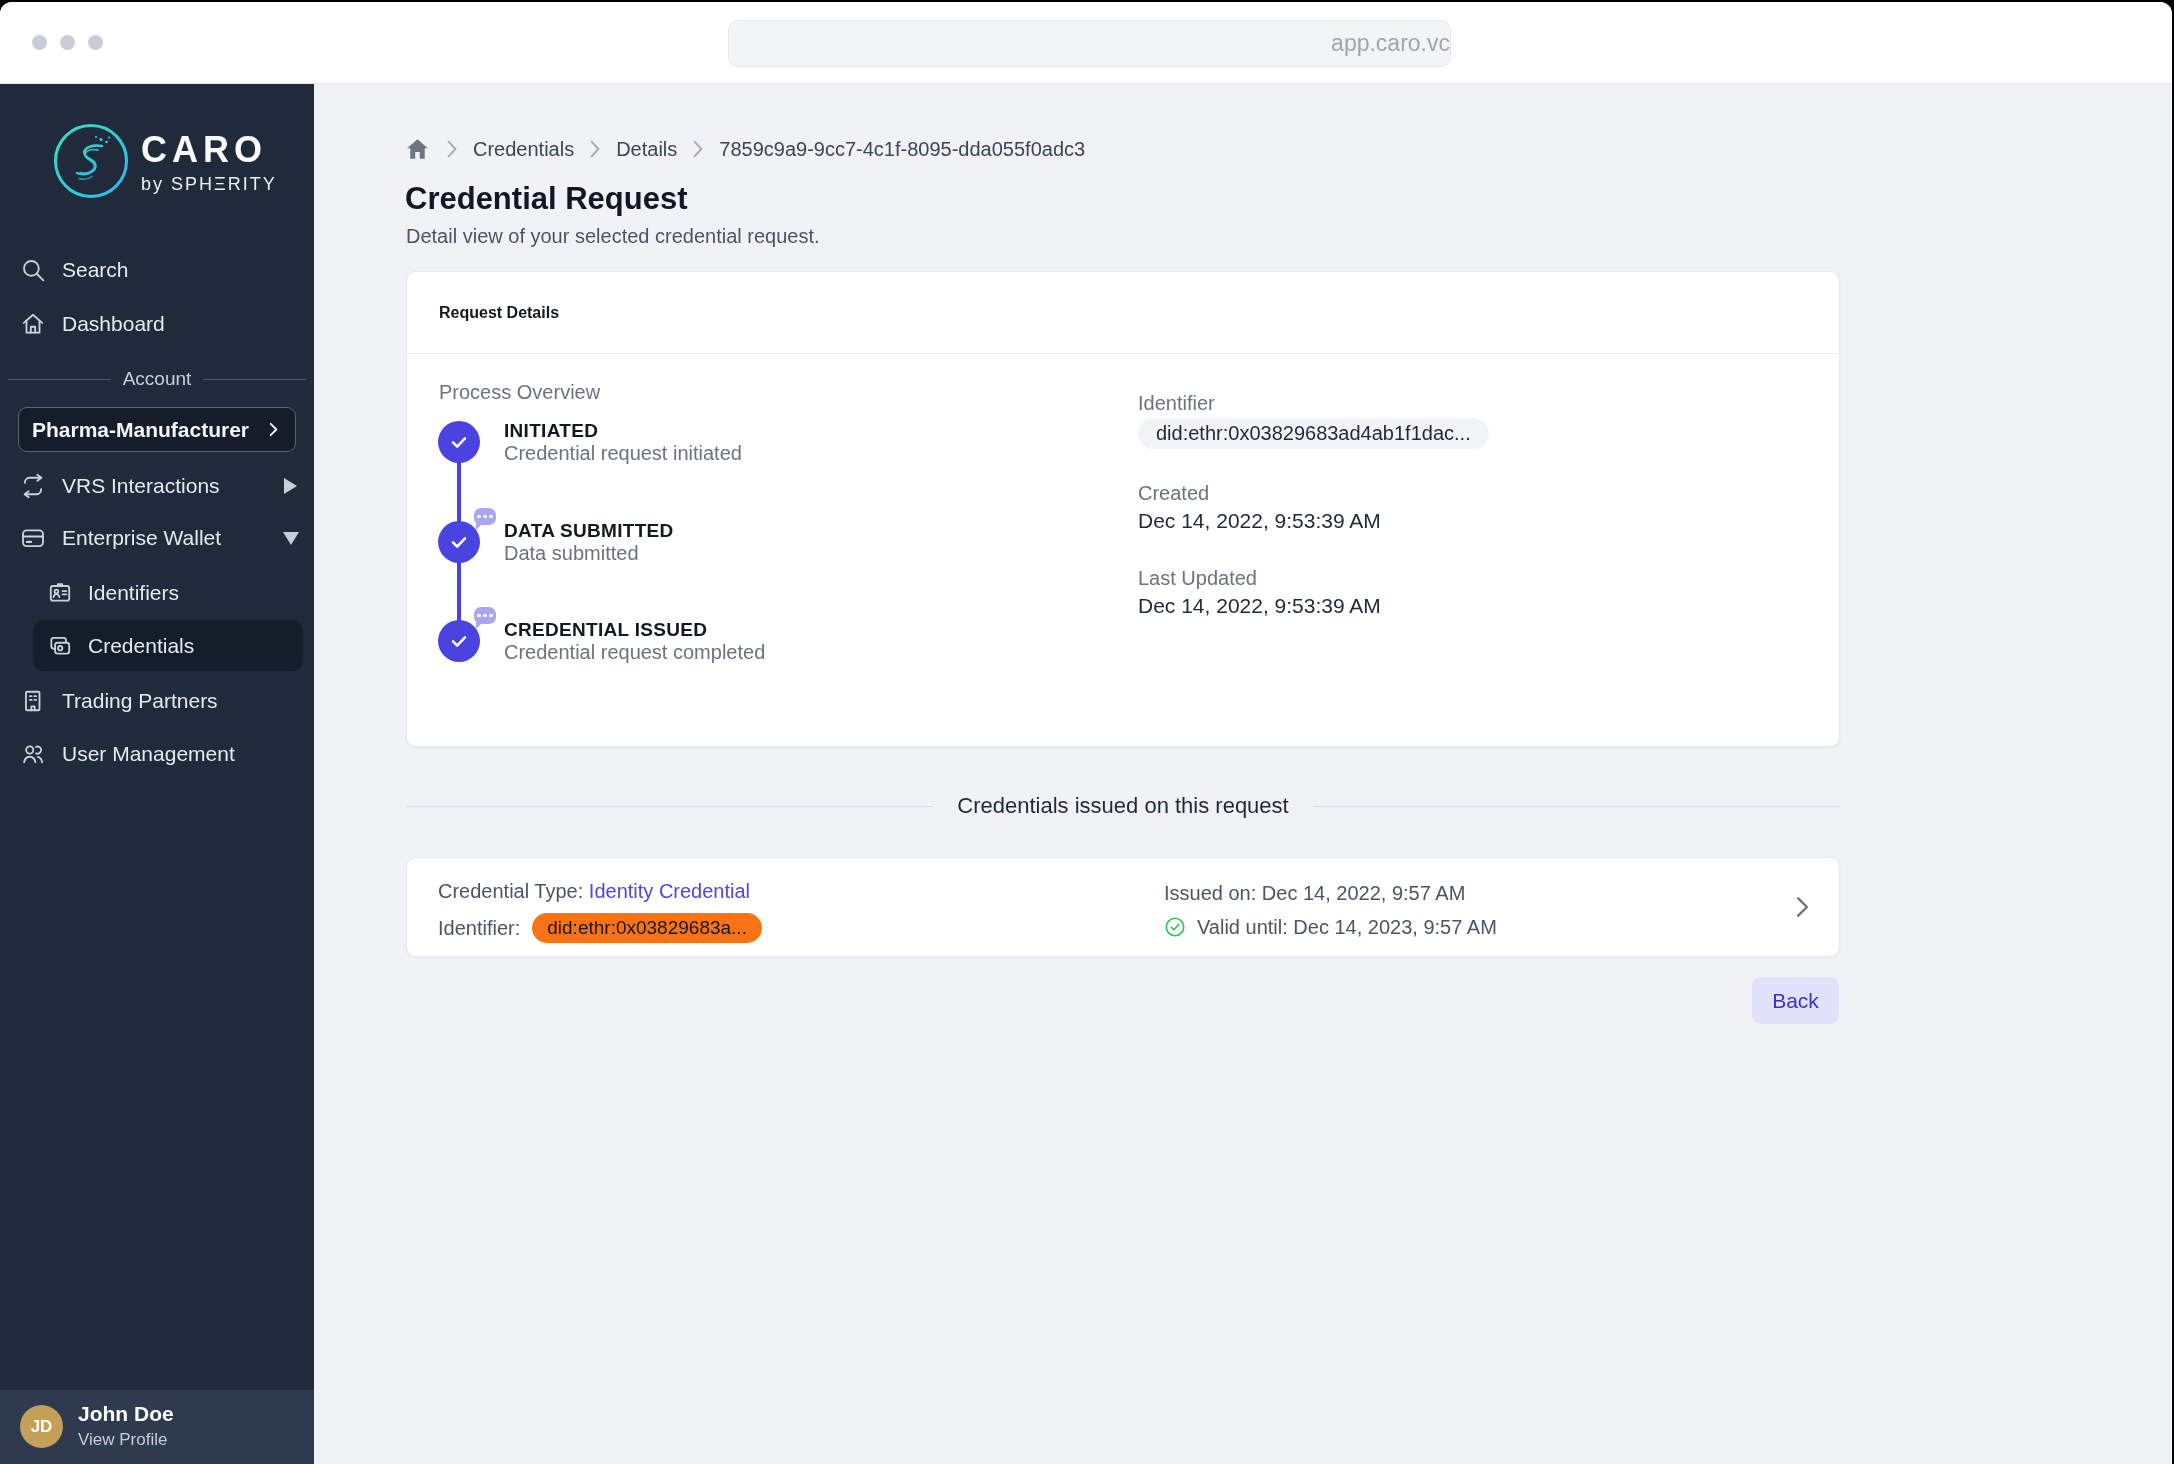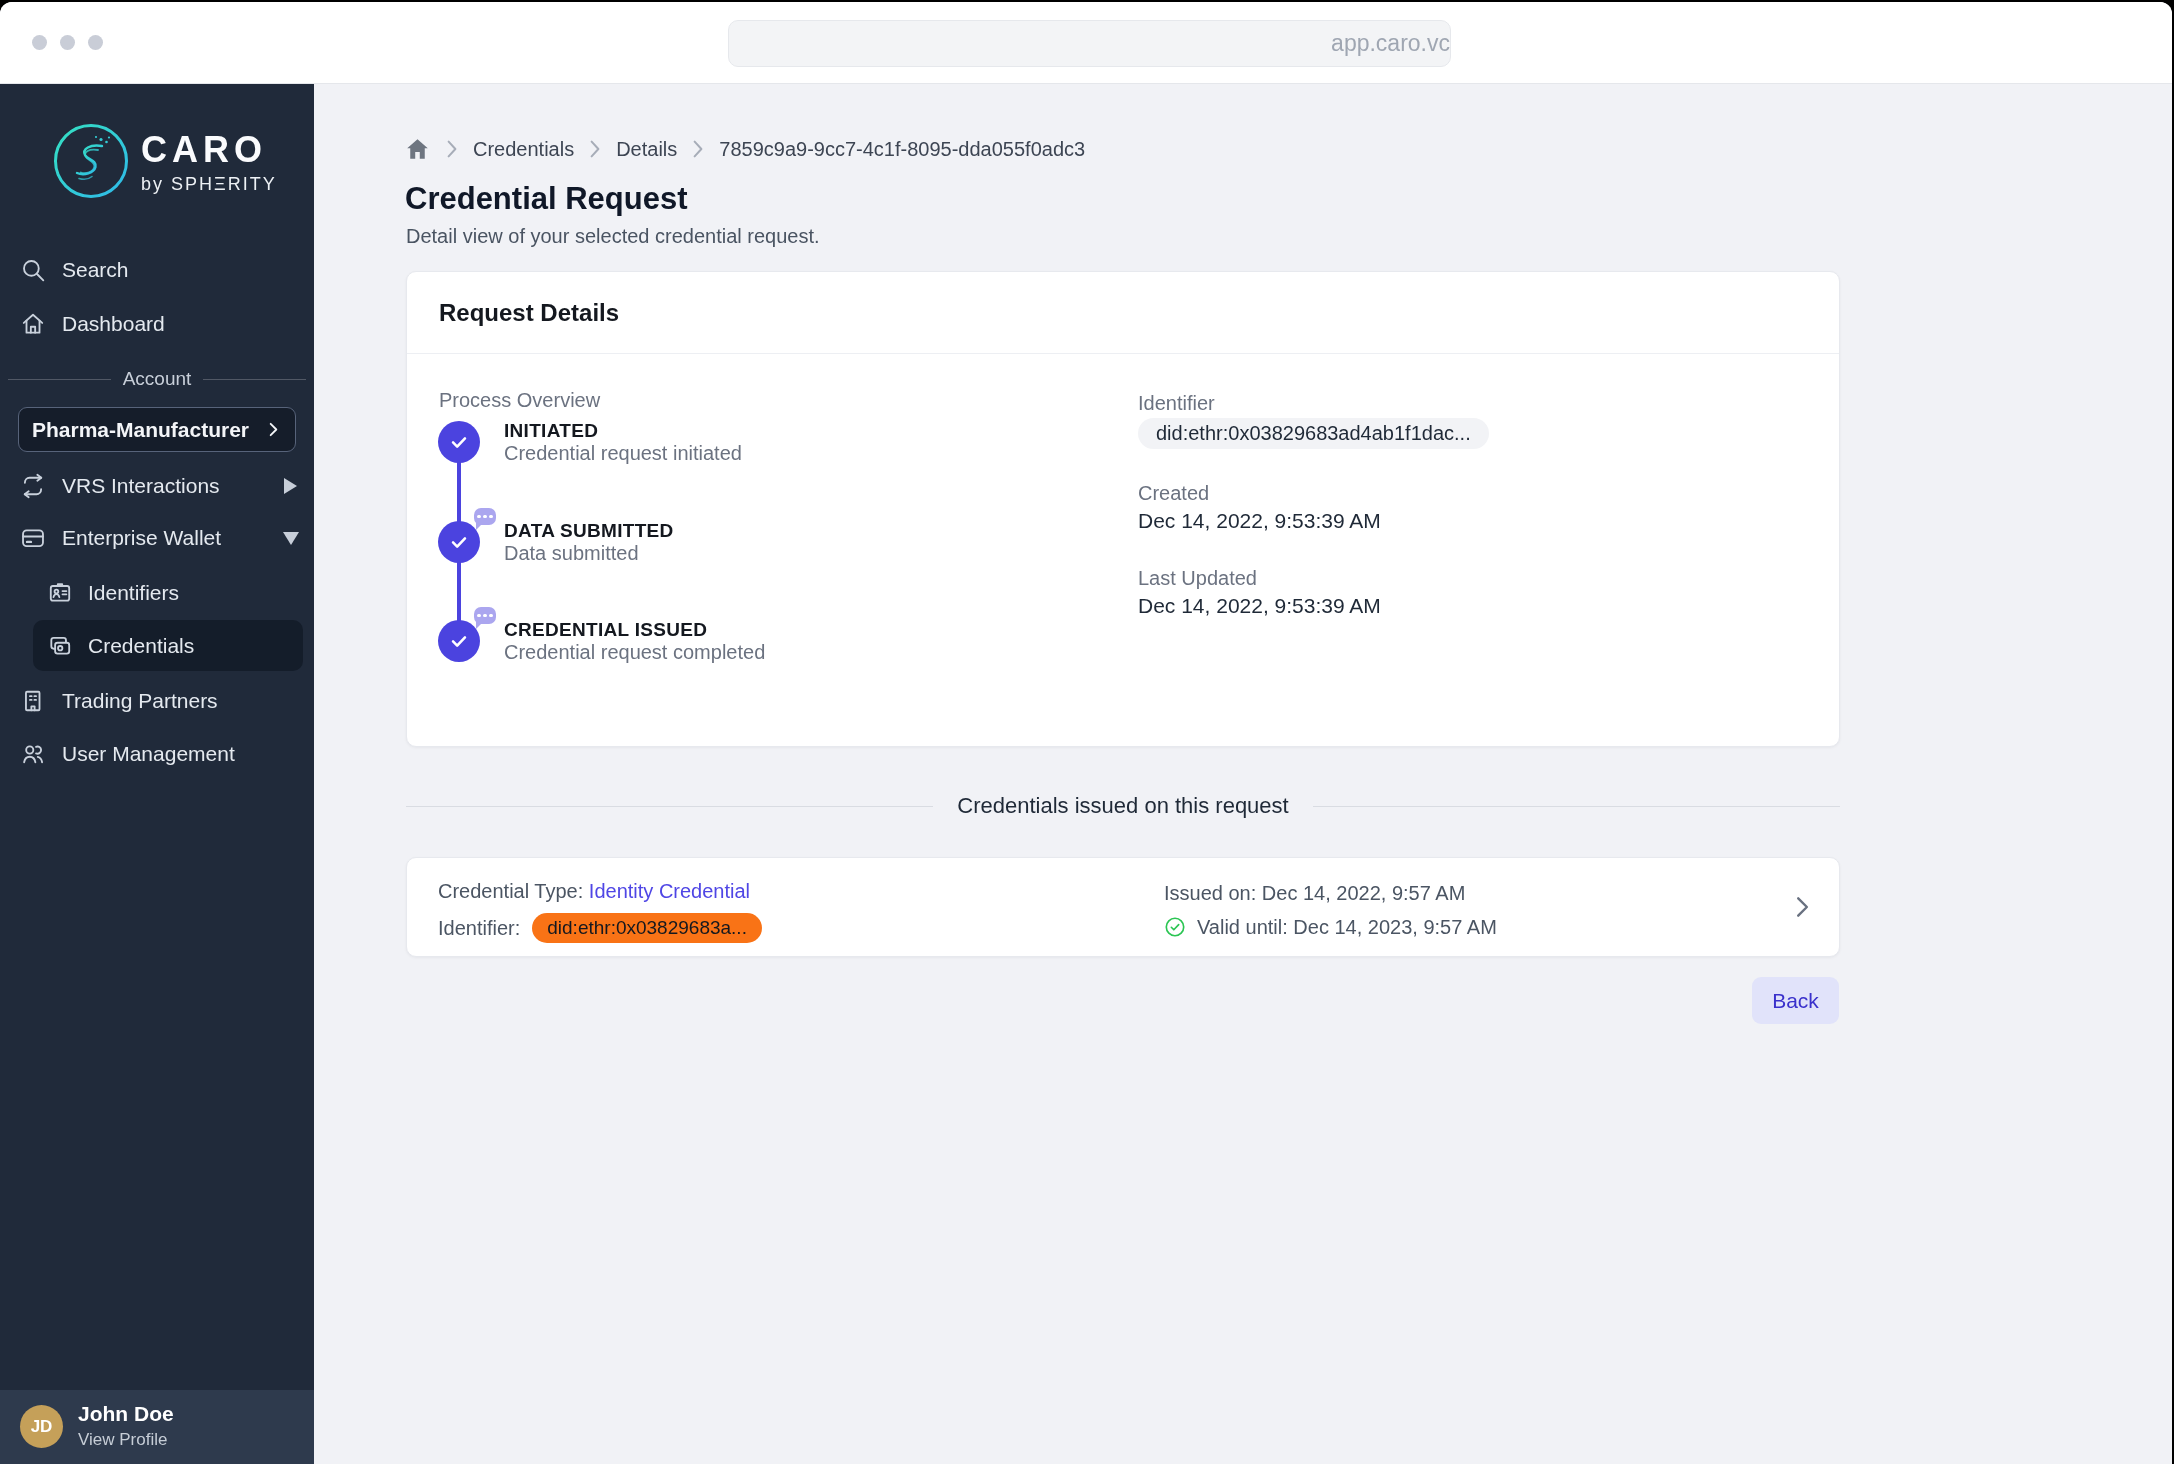--- a/index.html
+++ b/index.html
@@ -36,22 +36,22 @@
   
   .content{position:absolute;left:314px;top:82px;right:0;bottom:0;background:#F1F2F6;}
   .crumbs{position:absolute;left:90px;top:52px;display:flex;align-items:center;gap:15px;}
   .crumbs .item{font-size:20px;color:#3D4553;}
   .crumbs .sep{display:flex;align-items:center;}
   .pg-title{position:absolute;left:91px;top:97px;font-size:31px;font-weight:700;color:#101828;}
   .pg-sub{position:absolute;left:92px;top:141px;font-size:20px;color:#4A5462;}
 
   .card{position:absolute;background:#fff;border:1px solid #E7E9EE;border-radius:10px;box-shadow:0 1px 3px rgba(16,24,40,.05);box-sizing:border-box;}
   .card1{left:92px;top:187px;width:1434px;height:476px;}
-  .card1-h{height:81px;border-bottom:1px solid #EDEFF3;display:flex;align-items:center;padding-left:32px;font-size:24px;font-weight:600;color:#14181F;}
-  .proc-lbl{position:absolute;left:32px;top:117px;font-size:20px;color:#6B7280;}
+  .card1-h{height:81px;border-bottom:1px solid #EDEFF3;display:flex;align-items:center;padding-left:32px;font-size:16px;font-weight:600;color:#14181F;}
+  .proc-lbl{position:absolute;left:32px;top:109px;font-size:20px;color:#6B7280;}
   .timeline{position:absolute;left:31px;top:149px;width:660px;height:250px;}
   .tl-line{position:absolute;left:19px;top:21px;width:4px;height:199px;background:#4B43DF;}
   .step{position:absolute;left:0;height:42px;display:flex;align-items:center;}
   .step .circ{position:relative;width:42px;height:42px;border-radius:50%;background:#4B43DF;display:flex;align-items:center;justify-content:center;flex:0 0 42px;}
   .step .txt{margin-left:24px;}
   .step .st{font-size:19px;font-weight:700;color:#14181F;letter-spacing:.3px;line-height:22px;}
   .step .sd{font-size:20px;color:#6B7280;line-height:23px;}
   .bubble{position:absolute;left:36px;top:-13px;width:22px;height:17px;background:#ABA6EF;border-radius:7px;display:flex;align-items:center;justify-content:center;gap:2.5px;}
   .bubble i{width:3.5px;height:3.5px;border-radius:50%;background:#fff;}
   .bubble::after{content:"";position:absolute;left:2px;bottom:-5px;border:4px solid transparent;border-top-color:#ABA6EF;border-left-color:#ABA6EF;}

